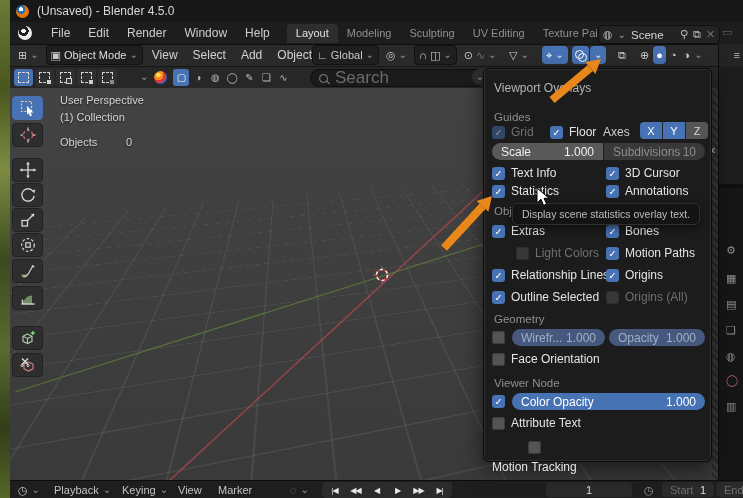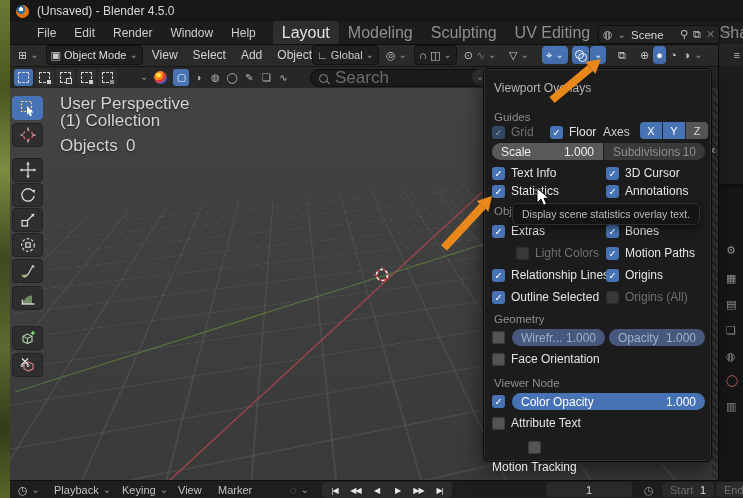--- a/index.html
+++ b/index.html
@@ -14,21 +14,21 @@
   #win{left:10px;top:0;width:733px;height:498px;background:#1d1d1d;}
   
   #titlebar{left:0;top:0;width:733px;height:22px;background:#171717;display:flex;align-items:center;gap:8px;padding-left:6px;box-sizing:border-box;}
   .blogo{width:13px;height:13px;border-radius:50%;background:radial-gradient(circle at 38% 34%,#fff 0 17%,#2a6db3 18% 38%,#ea7600 39% 100%);}
   #title-text{color:#d8d8d8;font-size:12px;}
   
   #menubar{left:0;top:22px;width:733px;height:22px;background:#1d1d1d;display:flex;align-items:center;box-sizing:border-box;padding-left:8px;}
   .mlogo{width:14px;height:14px;border-radius:50%;background:radial-gradient(circle at 40% 35%,#f5f5f5 0 18%,#1d1d1d 19% 40%,#e9e9e9 41% 100%);margin-right:10px;}
   .menu-item{color:#cdcdcd;padding:2px 9px;border-radius:3px;}
   .tabs{display:flex;align-items:flex-end;margin-left:8px;}
-  .tab{color:#8f8f8f;padding:3px 9px 4px 9px;font-size:16px;border-radius:4px 4px 0 0;white-space:nowrap;}
+  .tab{color:#8f8f8f;padding:3px 9px 4px 9px;font-size:11px;border-radius:4px 4px 0 0;white-space:nowrap;}
   .tab.active{background:#2e2e2e;color:#e2e2e2;}
   #scene-widget{position:absolute;left:588px;top:25px;height:17px;background:#232323;border:1px solid #101010;border-radius:4px;display:flex;align-items:center;padding:0 4px;gap:5px;}
   .wicon{color:#b9b9b9;font-size:11px;line-height:1;}
   .dim{color:#6f6f6f!important;}
   #window-icon{left:712px;top:26px;color:#5c5c5c;font-size:11px;}
   
   #vp-header{left:0;top:44px;width:733px;height:22px;background:#2a2a2a;border-top:1px solid #0e0e0e;box-sizing:border-box;}
   .hgroup{position:absolute;top:46px;display:flex;align-items:center;gap:3px;height:18px;}
   .hbtn{height:18px;display:flex;align-items:center;gap:3px;padding:0 4px;border-radius:4px;color:#c9c9c9;font-size:11px;}
   .hbtn.darkbg{background:#1f1f1f;border:1px solid #111;}
@@ -53,21 +53,21 @@
   .mag::after{content:"";position:absolute;left:6px;top:7px;width:4px;height:1.4px;background:#8a8a8a;transform:rotate(45deg);}
   #search-input{background:transparent;border:none;outline:none;color:#cfcfcf;font-size:17px;width:110px;font-family:inherit;}
   #search-input::placeholder{color:#6c6c6c;}
   #mini-widget{position:absolute;left:462px;top:69px;width:16px;height:16px;background:#2e2e2e;border-radius:8px 0 0 8px;display:flex;align-items:center;justify-content:center;}
   
   #viewport{left:0;top:88px;width:723px;height:392px;background:linear-gradient(180deg,#434343,#3a3a3a);overflow:hidden;}
   #grid3d{position:absolute;left:-380px;top:-120px;width:1500px;height:1100px;
     background-image:repeating-linear-gradient(90deg,rgba(190,190,190,.13) 0 1px,transparent 1px 46px),
                      repeating-linear-gradient(0deg,rgba(190,190,190,.13) 0 1px,transparent 1px 46px);
     transform:perspective(520px) rotateX(63deg) rotateZ(-16deg);transform-origin:55% 28%;}
-  .vp-text{position:absolute;color:#d4d4d4;font-size:17px;text-shadow:0 1px 2px rgba(0,0,0,.55);}
+  .vp-text{position:absolute;color:#d4d4d4;font-size:11px;text-shadow:0 1px 2px rgba(0,0,0,.55);}
   
   .toolbtn{position:absolute;left:2px;width:31px;height:24px;background:#2e2e2e;border:1px solid #222;border-radius:4px;display:flex;align-items:center;justify-content:center;box-sizing:border-box;}
   .toolbtn.active{background:#4772b3;border-color:#4772b3;}
   
   #popup{left:473px;top:68px;width:229px;height:394px;background:#1c1c1c;border:1px solid #090909;box-shadow:0 8px 22px rgba(0,0,0,.55),inset 0 0 0 1px #313131;border-radius:6px;box-sizing:border-box;z-index:10;}
   .pel{position:absolute;}
   .ptitle{color:#b4b4b4;font-size:12px;}
   .psec{color:#8f8f8f;font-size:11.5px;text-align:center;}
   .chk{position:absolute;display:flex;align-items:center;gap:6px;height:16px;}
   .cb{width:13px;height:13px;border-radius:3px;background:#545454;box-shadow:inset 0 0 0 1px #3c3c3c;position:relative;flex:0 0 auto;}

